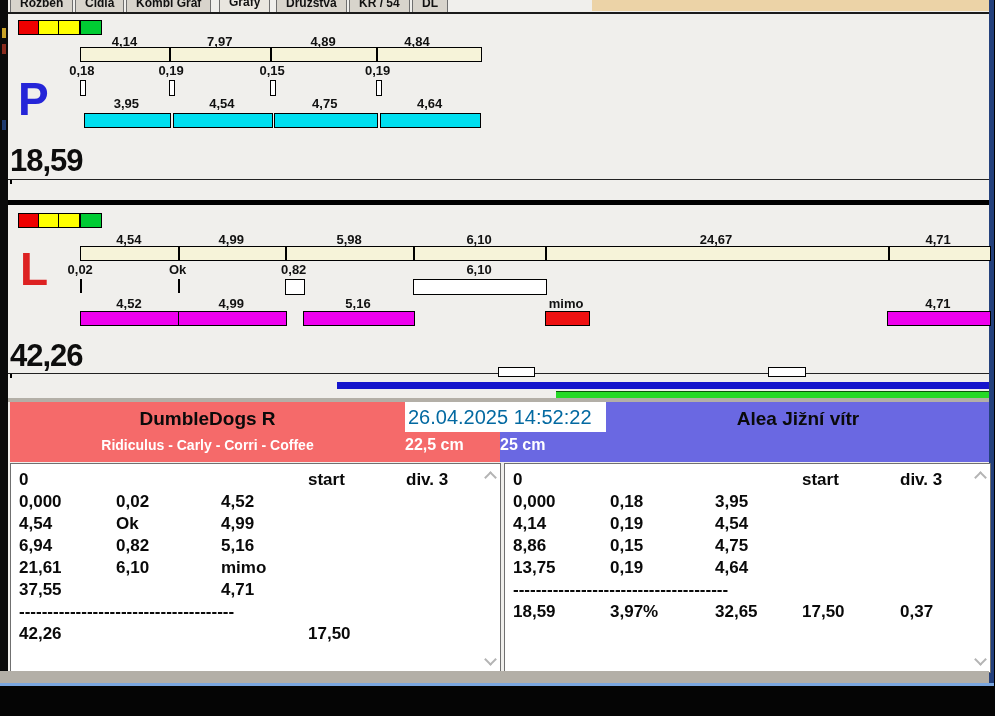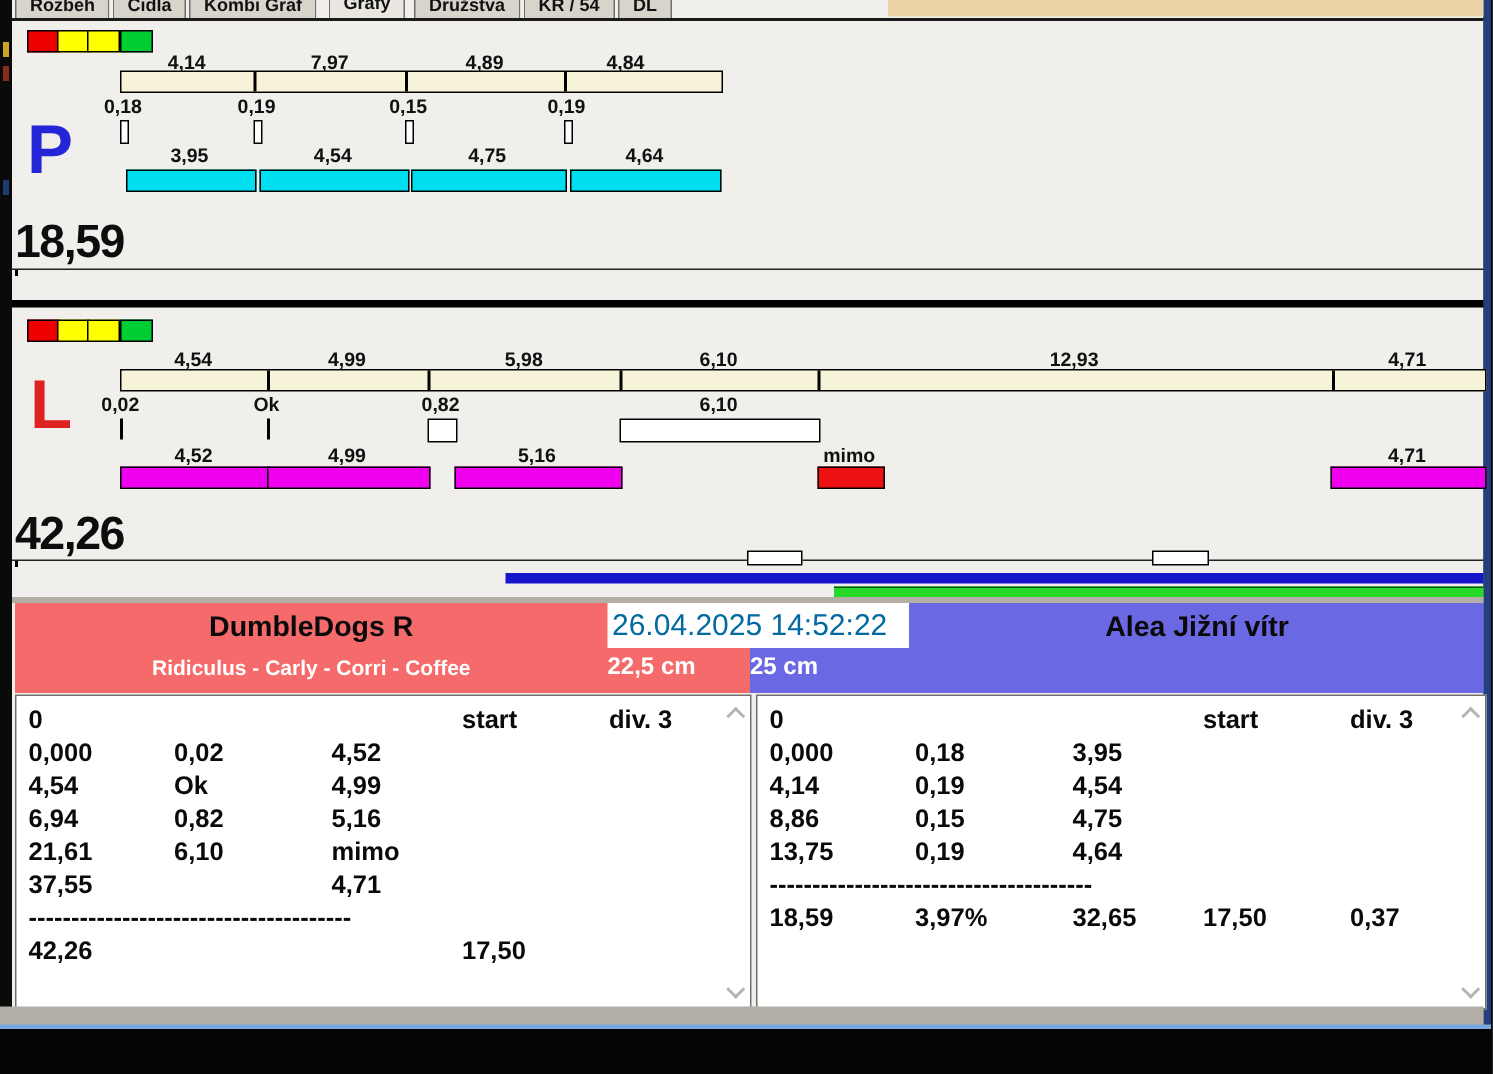--- a/index.html
+++ b/index.html
@@ -127,21 +127,21 @@
       <div class="light" style="left: 72px; top: 8px; background: rgb(0, 204, 51);"></div>
       <div class="axis" style="left: 72px; top: 41px; width: 908.805px; background: rgb(246, 243, 217);"></div>
       <div class="seg-label" style="left: 120.805px; top: 27px;">4,54</div>
       <div class="axis-div" style="left: 169.61px; top: 42px;"></div>
       <div class="seg-label" style="left: 223.252px; top: 27px;">4,99</div>
       <div class="axis-div" style="left: 276.895px; top: 42px;"></div>
       <div class="seg-label" style="left: 341.18px; top: 27px;">5,98</div>
       <div class="axis-div" style="left: 405.465px; top: 42px;"></div>
       <div class="seg-label" style="left: 471.04px; top: 27px;">6,10</div>
       <div class="axis-div" style="left: 536.615px; top: 42px;"></div>
-      <div class="seg-label" style="left: 708.077px; top: 27px;">12,93</div>
+      <div class="seg-label" style="left: 708.077px; top: 27px;">24,67</div>
       <div class="axis-div" style="left: 879.54px; top: 42px;"></div>
       <div class="seg-label" style="left: 930.173px; top: 27px;">4,71</div>
       <div class="mk-label" style="left: 72.215px; top: 57px;">0,02</div>
       <div class="marker-tick" style="left: 72px; top: 74px;"></div>
       <div class="mk-label" style="left: 169.61px; top: 57px;">Ok</div>
       <div class="marker-tick" style="left: 169.61px; top: 74px;"></div>
       <div class="mk-label" style="left: 285.71px; top: 57px;">0,82</div>
       <div class="marker-box" style="left: 276.895px; top: 74px; width: 17.63px;"></div>
       <div class="mk-label" style="left: 471.04px; top: 57px;">6,10</div>
       <div class="marker-box" style="left: 405.465px; top: 74px; width: 131.15px;"></div>

